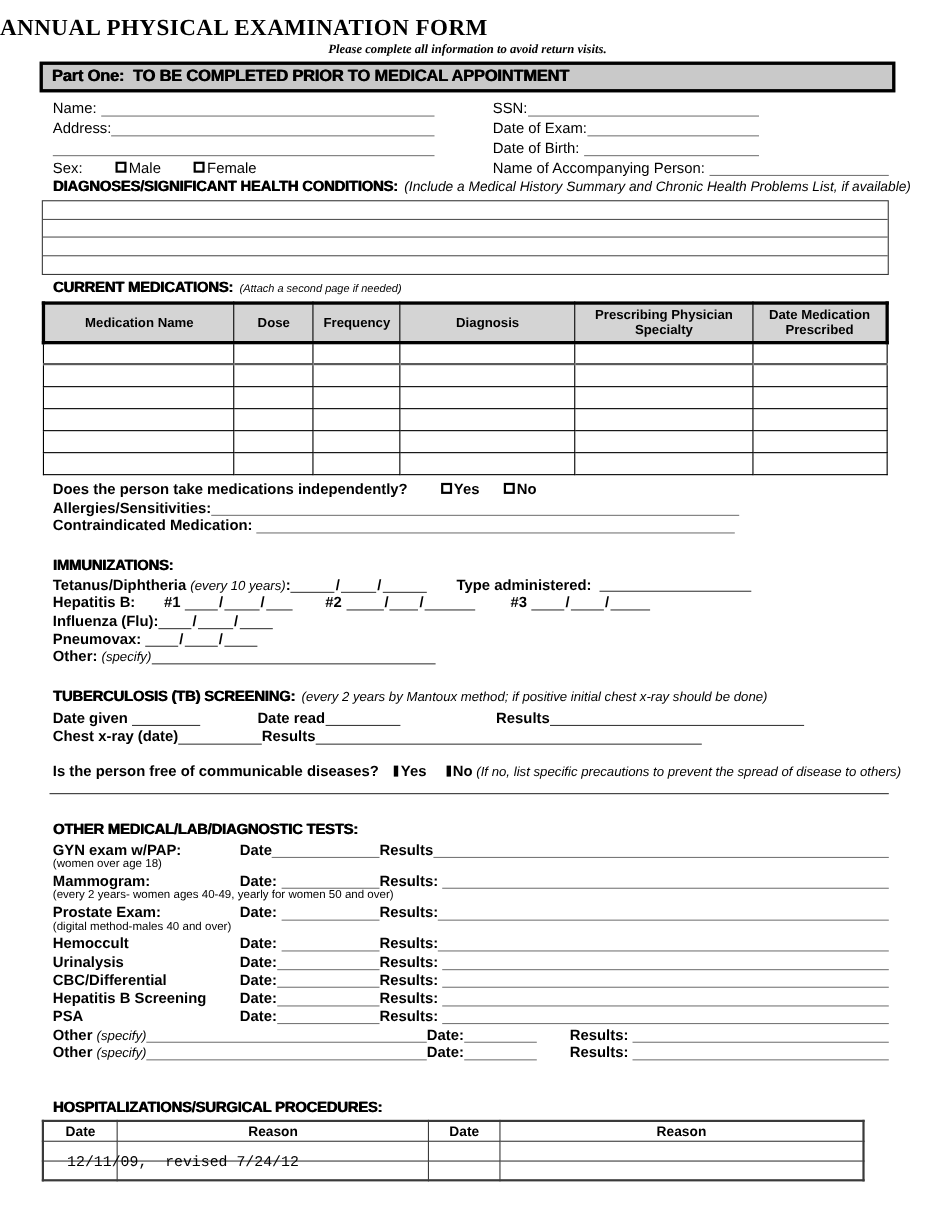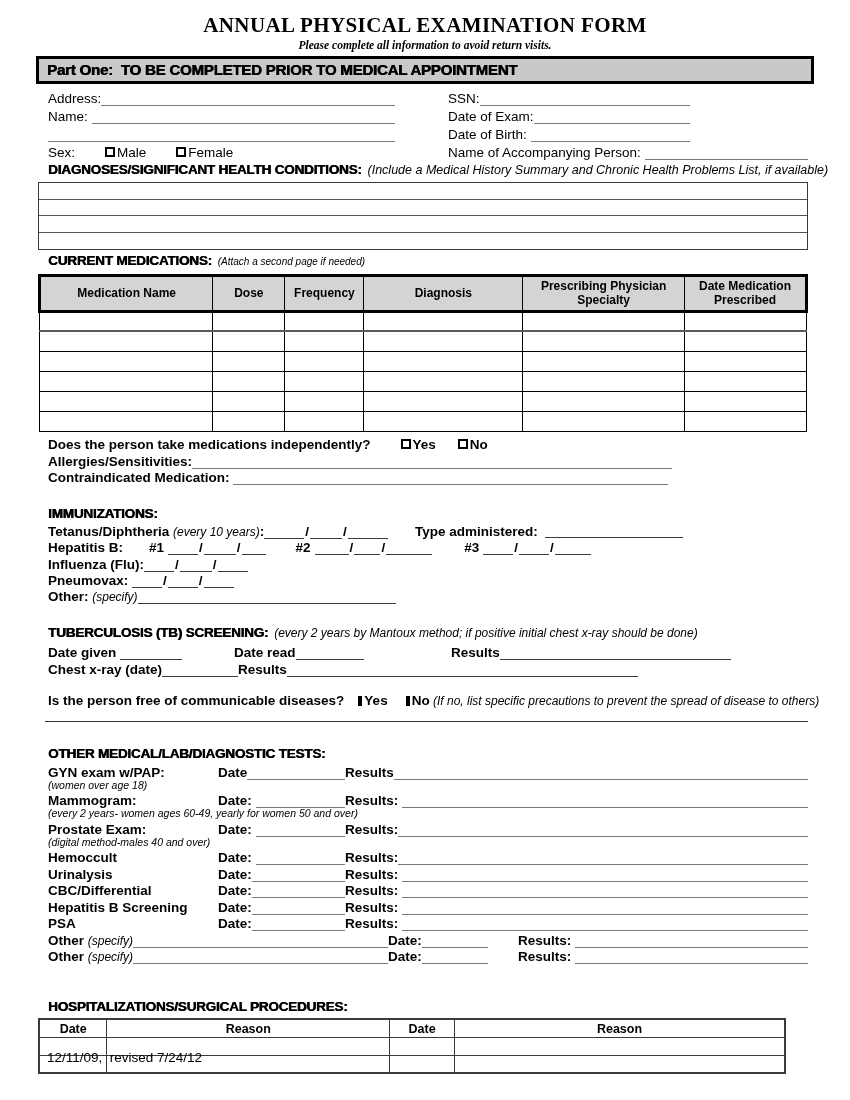--- a/index.html
+++ b/index.html
@@ -4,21 +4,21 @@
 <style>
   * { margin:0; padding:0; box-sizing:border-box; }
   html,body { background:#fff; }
   .page {
     width:850px; height:1100px; background:#ffffff; color:#000;
     font-family:"Liberation Sans", sans-serif; font-size:13.5px;
     position:relative; overflow:hidden;
   }
   
   .doc-title {
-    text-align:center; font-family:"Liberation Serif", serif;
+    font-family:"Liberation Serif", serif;
     font-weight:bold; font-size:21px; letter-spacing:.4px; padding-top:13px;
   }
   .doc-subtitle {
     text-align:center; font-family:"Liberation Serif", serif;
     font-weight:bold; font-style:italic; font-size:11.5px; margin-top:1px;
   }
   .part-bar {
     margin:5px 36px 0 36px; border:3px solid #000; background:#c9c9c9;
     padding:2px 8px 3px 8px; font-weight:700; font-size:15px;
     letter-spacing:-0.2px; text-shadow:.6px 0 0 #000; white-space:pre;
@@ -64,48 +64,48 @@
   .med-table tbody tr:first-child td { border-bottom:2px solid #5a5a5a; }
   
   .imm-row { height:16.3px; display:flex; align-items:flex-end; white-space:nowrap; }
   .trip .bl { border-bottom-color:#3c3c3c; }
   .slash { padding:0 1px; font-weight:700; }
   
   .ot-row { display:flex; align-items:flex-end; height:16.5px; }
   .ot-label { width:170px; white-space:nowrap; }
   .ot-date  { width:127px; display:flex; align-items:flex-end; white-space:pre; }
   .ot-res   { flex:1; display:flex; align-items:flex-end; white-space:pre; }
-  .ot-sub   { font-style:italic; font-size:10.5px; height:12px; line-height:11px; }
+  .ot-sub   { font-size:10.5px; height:12px; line-height:11px; }
   
   .hosp-table { margin:2px 0 0 38px; width:748px; border-collapse:collapse; table-layout:fixed; border:2px solid #3a3a3a; }
   .hosp-table th { border:1px solid #3a3a3a; font-size:12.5px; font-weight:700; text-align:center; height:18px; padding:1px; }
   .hosp-table td { border:1px solid #3a3a3a; height:18px; }
   .footer {
-    position:absolute; left:47px; top:1050px;
-    font-family:Liberation Sans, sans-serif; font-size:13.5px; white-space:pre;
+    position:absolute; left:61px; top:1050px;
+    font-family:Liberation Mono, monospace; font-size:13.5px; white-space:pre;
   }
   .full-line { margin:12px 42px 0 45px; border-bottom:1.6px solid #333; height:1px; }
 </style>
 </head>
 <body>
 
 <div class="page">
 
   <div class="doc-title">ANNUAL PHYSICAL EXAMINATION FORM</div>
   <div class="doc-subtitle">Please complete all information to avoid return visits.</div>
   <div class="part-bar">Part One:  TO BE COMPLETED PRIOR TO MEDICAL APPOINTMENT</div>
 
   <div class="top-fields">
     <div class="col-left">
       <div class="fld">
+        <span class="lbl">Name: </span>
+        <span class="bl grow"></span>
+      </div>
+      <div class="fld">
         <span class="lbl">Address:</span>
-        <span class="bl grow"></span>
-      </div>
-      <div class="fld">
-        <span class="lbl">Name: </span>
         <span class="bl grow"></span>
       </div>
       <div class="fld">
         <span class="bl grow"></span>
       </div>
       <div class="sexrow">
         <span>Sex:</span>
         <span class="cb" style="margin-left:30px"></span>
         <span>Male</span>
         <span class="cb" style="margin-left:30px"></span>
@@ -321,21 +321,21 @@
           <span class="ot-label b">GYN exam w/PAP:</span>
           <span class="ot-date"><span class="b">Date</span><span class="bl grow"></span></span>
           <span class="ot-res"><span class="b">Results</span><span class="bl grow"></span></span>
         </div>
         <div class="ot-sub">(women over age 18)</div>
         <div class="ot-row">
           <span class="ot-label b">Mammogram:</span>
           <span class="ot-date"><span class="b">Date: </span><span class="bl grow"></span></span>
           <span class="ot-res"><span class="b">Results: </span><span class="bl grow"></span></span>
         </div>
-        <div class="ot-sub">(every 2 years- women ages 60-49, yearly for women 50 and over)</div>
+        <div class="ot-sub">(every 2 years- women ages 40-49, yearly for women 50 and over)</div>
         <div class="ot-row">
           <span class="ot-label b">Prostate Exam:</span>
           <span class="ot-date"><span class="b">Date: </span><span class="bl grow"></span></span>
           <span class="ot-res"><span class="b">Results:</span><span class="bl grow"></span></span>
         </div>
         <div class="ot-sub">(digital method-males 40 and over)</div>
         <div class="ot-row">
           <span class="ot-label b">Hemoccult</span>
           <span class="ot-date"><span class="b">Date: </span><span class="bl grow"></span></span>
           <span class="ot-res"><span class="b">Results:</span><span class="bl grow"></span></span>

